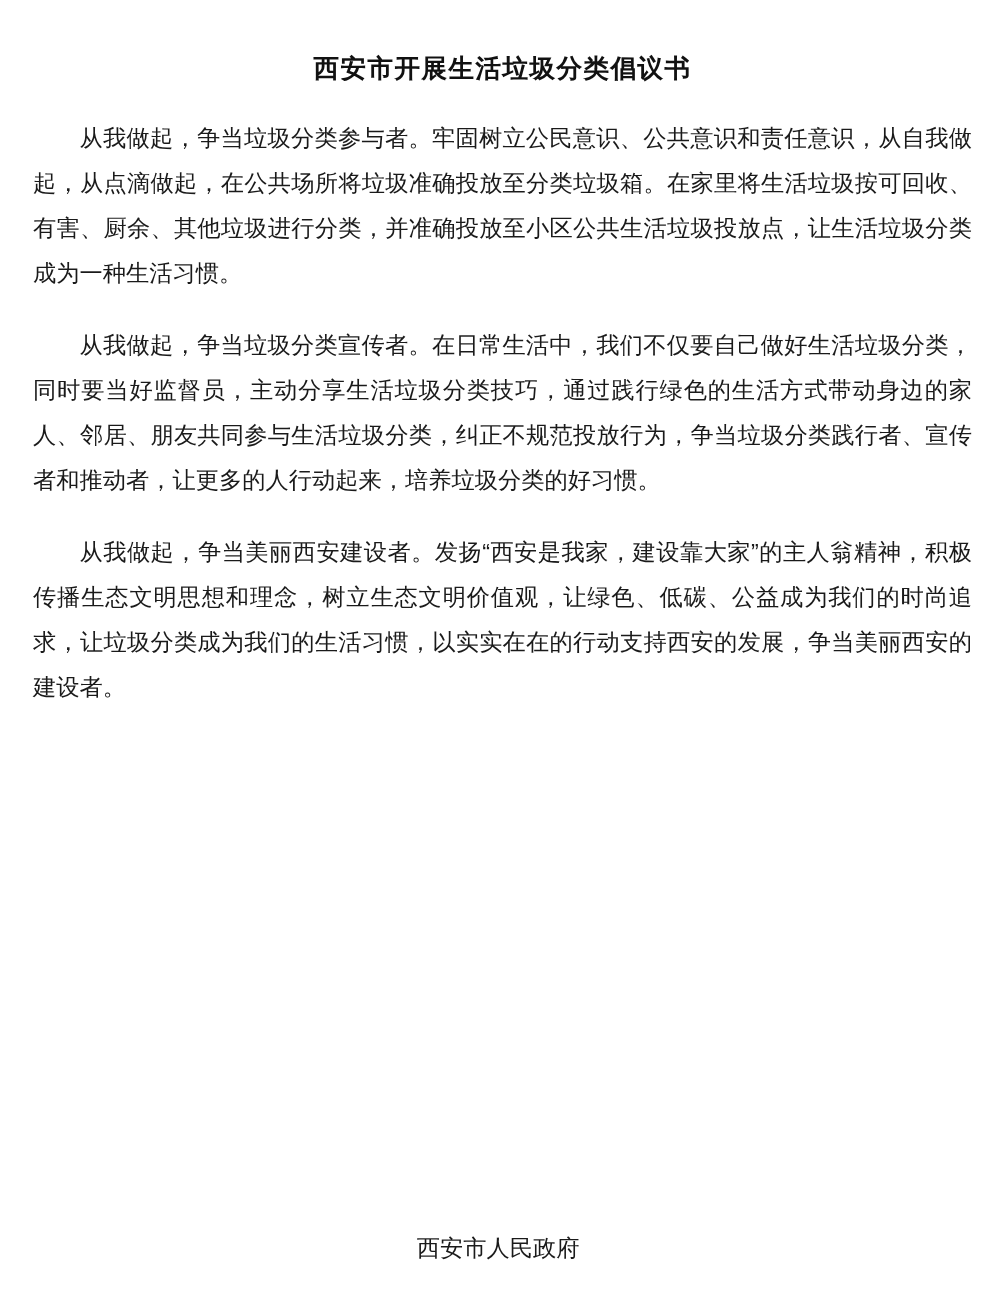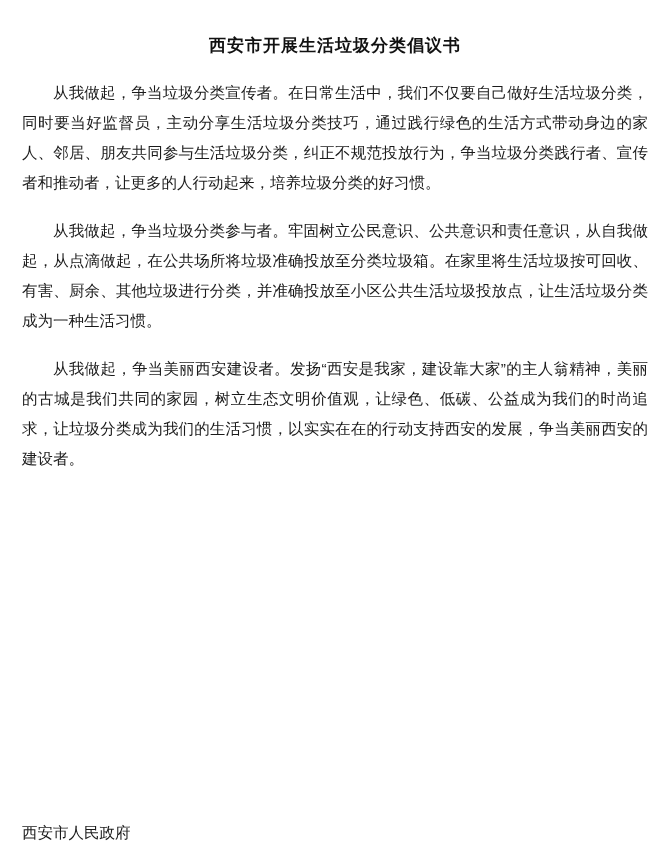--- a/index.html
+++ b/index.html
@@ -42,44 +42,44 @@
     font-size: 15.5px;
     line-height: 1.95;
     color: #1a1a1a;
     text-align: justify;
     text-justify: inter-ideograph;
     text-indent: 2em;
     margin: 0 0 17px 0;
   }
   .signature-block {
     margin-top: 10px;
-    text-align: left;
+    text-align: center;
     font-size: 15.5px;
     line-height: 1.95;
     color: #1a1a1a;
   }
   .sign-line {
     display: block;
     padding-right: 6px;
   }
   .spacer {
     flex: 1 1 auto;
   }
 </style>
 </head>
 <body>
 
 <div class="page">
 
   <h1 class="doc-title">西安市开展生活垃圾分类倡议书</h1>
 
 
+  <p class="para">从我做起，争当垃圾分类参与者。牢固树立公民意识、公共意识和责任意识，从自我做起，从点滴做起，在公共场所将垃圾准确投放至分类垃圾箱。在家里将生活垃圾按可回收、有害、厨余、其他垃圾进行分类，并准确投放至小区公共生活垃圾投放点，让生活垃圾分类成为一种生活习惯。</p>
   <p class="para">从我做起，争当垃圾分类宣传者。在日常生活中，我们不仅要自己做好生活垃圾分类，同时要当好监督员，主动分享生活垃圾分类技巧，通过践行绿色的生活方式带动身边的家人、邻居、朋友共同参与生活垃圾分类，纠正不规范投放行为，争当垃圾分类践行者、宣传者和推动者，让更多的人行动起来，培养垃圾分类的好习惯。</p>
-  <p class="para">从我做起，争当垃圾分类参与者。牢固树立公民意识、公共意识和责任意识，从自我做起，从点滴做起，在公共场所将垃圾准确投放至分类垃圾箱。在家里将生活垃圾按可回收、有害、厨余、其他垃圾进行分类，并准确投放至小区公共生活垃圾投放点，让生活垃圾分类成为一种生活习惯。</p>
-  <p class="para">从我做起，争当美丽西安建设者。发扬“西安是我家，建设靠大家”的主人翁精神，美丽的古城是我们共同的家园，树立生态文明价值观，让绿色、低碳、公益成为我们的时尚追求，让垃圾分类成为我们的生活习惯，以实实在在的行动支持西安的发展，争当美丽西安的建设者。</p>
+  <p class="para">从我做起，争当美丽西安建设者。发扬“西安是我家，建设靠大家”的主人翁精神，积极传播生态文明思想和理念，树立生态文明价值观，让绿色、低碳、公益成为我们的时尚追求，让垃圾分类成为我们的生活习惯，以实实在在的行动支持西安的发展，争当美丽西安的建设者。</p>
 
   <div class="spacer"></div>
 
   <div class="signature-block">
     <span class="sign-line">西安市人民政府</span>
   </div>
 
 </div>
 
 </body></html>

